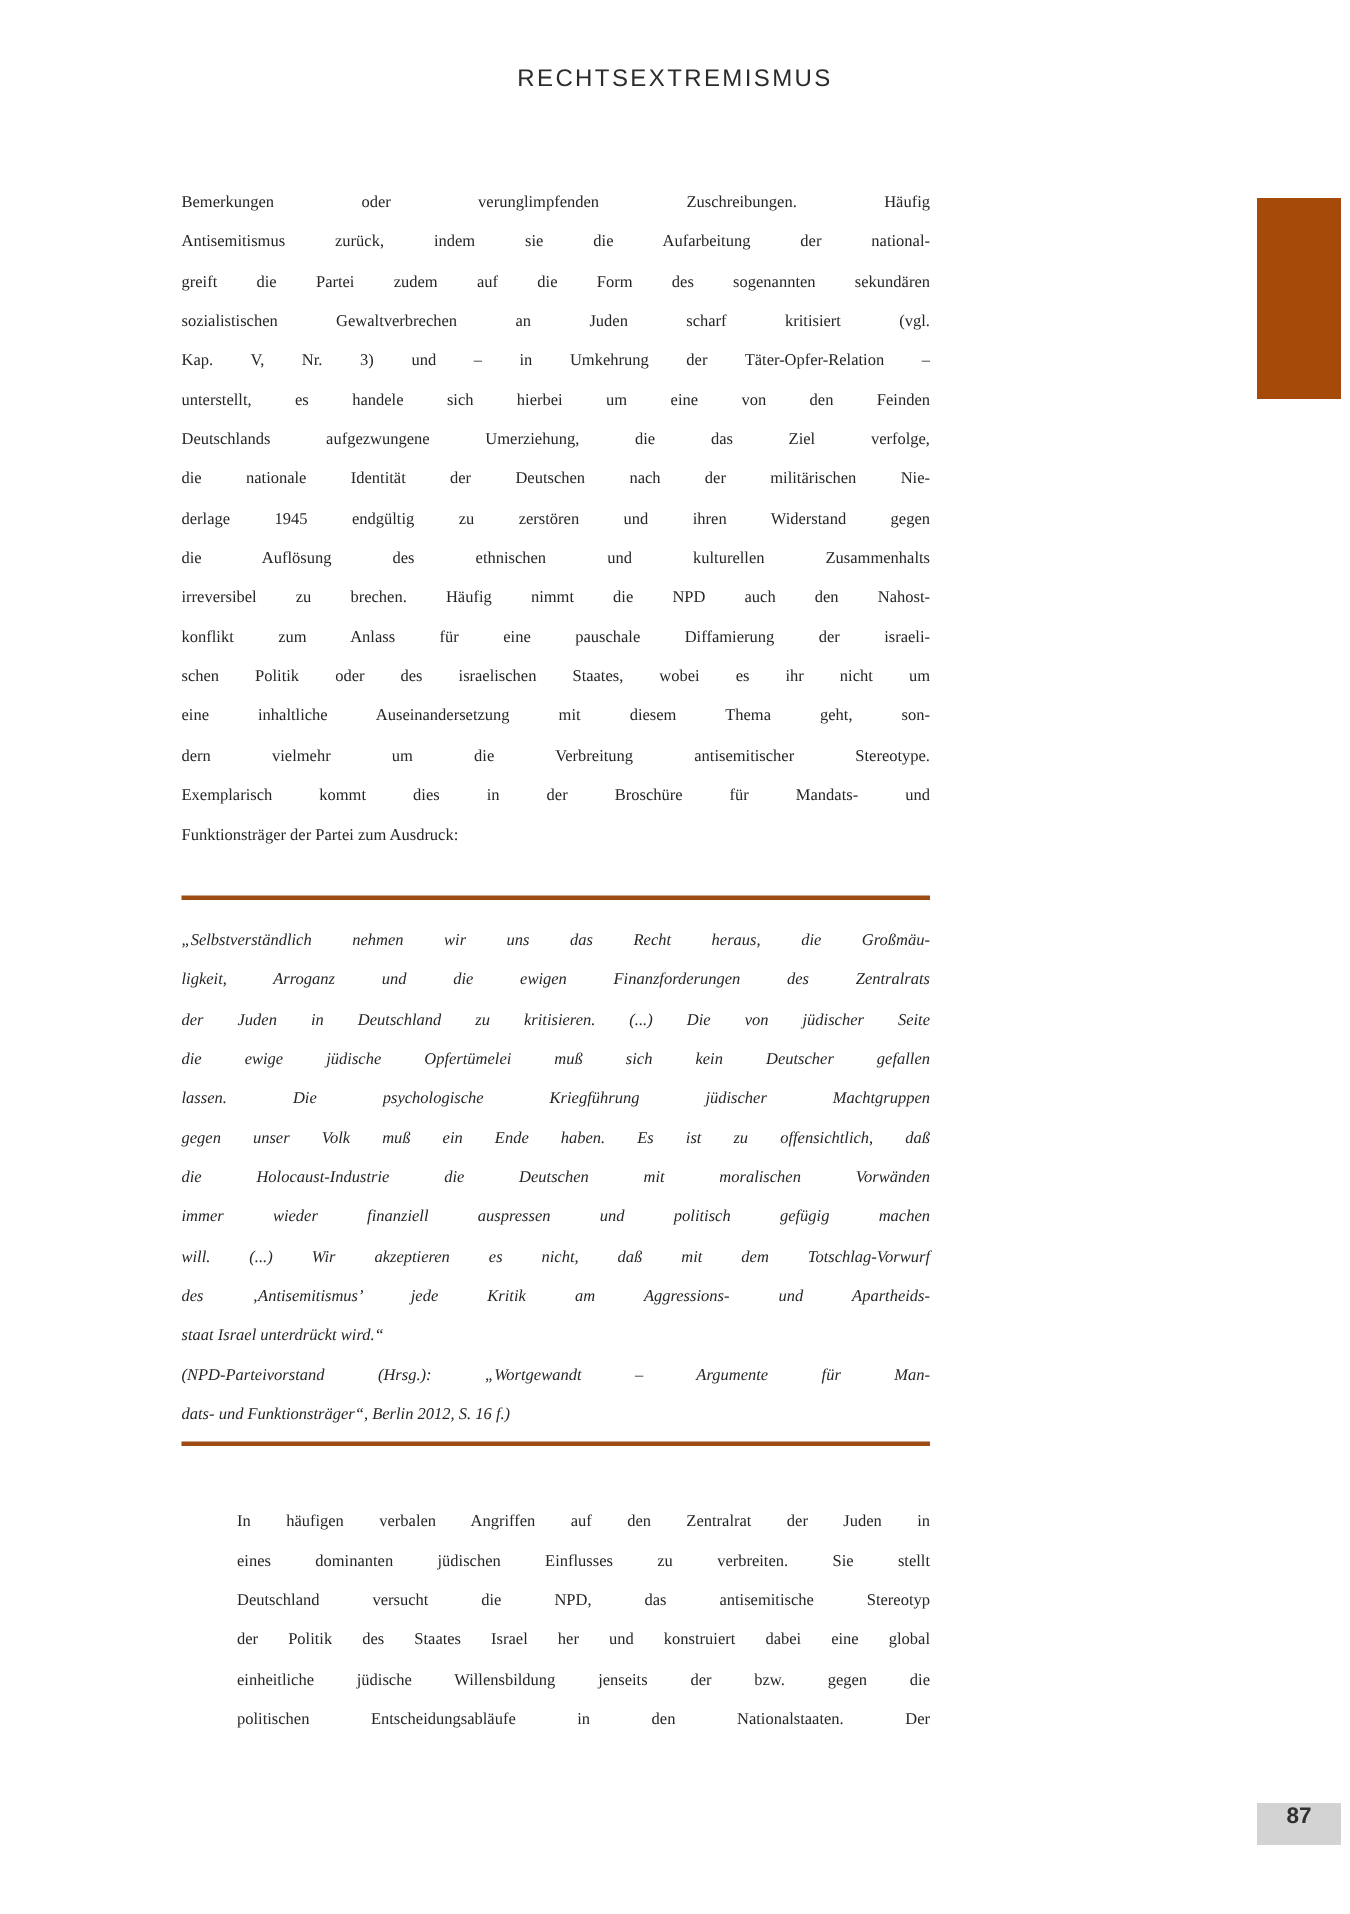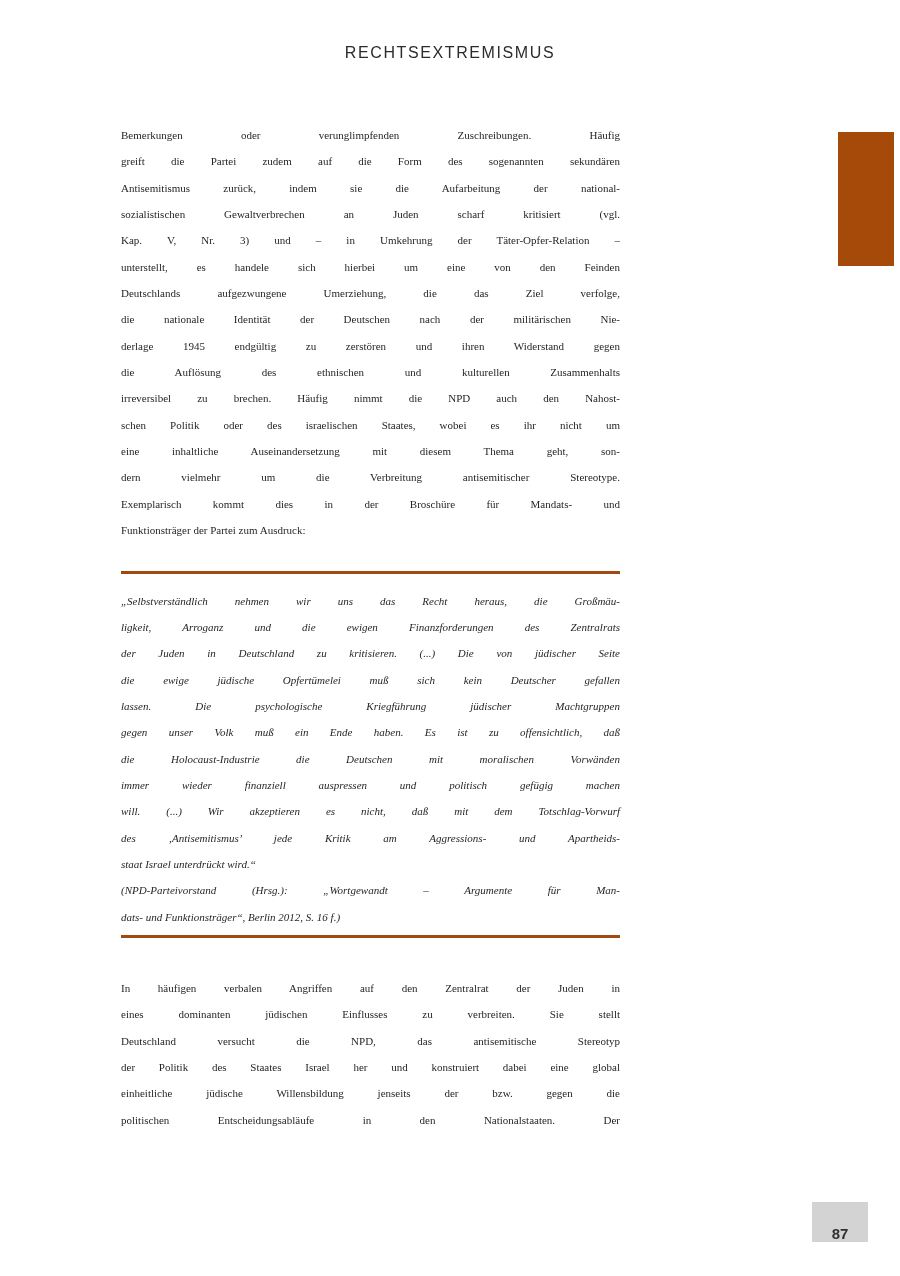--- a/index.html
+++ b/index.html
@@ -51,30 +51,30 @@
   .quote-block { font-style: italic; font-family: Liberation Serif, serif; }
   .rule {
     height: 3px;
     background: #9e4a13;
     border: none;
     width: 499px;
   }
   .rule-top { margin-top: 27px; }
   .rule-bottom { margin-top: 5px; }
   .quote-block { margin-top: 14px; }
-  .paragraph-2 { margin-top: 37px; }
+  .paragraph-2 { margin-top: 37px; margin-left: 37px; }
   .page-number-box {
     position: absolute;
-    left: 812px;
+    left: 838px;
     top: 1202px;
     width: 56px;
-    height: 40px;
+    height: 28px;
     background: #d3d3d3;
     display: flex;
-    align-items: flex-end;
+    align-items: flex-start;
     justify-content: center;
   }
   .page-number {
     font-family: "Liberation Sans", sans-serif;
     font-size: 15px;
     font-weight: bold;
     color: #303030;
   }
 </style>
 </head>
@@ -82,30 +82,31 @@
 
 <div class="page-header">RECHTSEXTREMISMUS</div>
 
 <div class="accent-tab"></div>
 
 <div class="content">
 
   <div class="paragraph-1">
     <div>
         <div class="line">Bemerkungen oder verunglimpfenden Zuschreibungen. Häufig</div>
+        <div class="line">Antisemitismus zurück, indem sie die Aufarbeitung der national-</div>
         <div class="line">greift die Partei zudem auf die Form des sogenannten sekundären</div>
-        <div class="line">Antisemitismus zurück, indem sie die Aufarbeitung der national-</div>
         <div class="line">sozialistischen Gewaltverbrechen an Juden scharf kritisiert (vgl.</div>
         <div class="line">Kap. V, Nr. 3) und – in Umkehrung der Täter-Opfer-Relation –</div>
         <div class="line">unterstellt, es handele sich hierbei um eine von den Feinden</div>
         <div class="line">Deutschlands aufgezwungene Umerziehung, die das Ziel verfolge,</div>
         <div class="line">die nationale Identität der Deutschen nach der militärischen Nie-</div>
         <div class="line">derlage 1945 endgültig zu zerstören und ihren Widerstand gegen</div>
         <div class="line">die Auflösung des ethnischen und kulturellen Zusammenhalts</div>
         <div class="line">irreversibel zu brechen. Häufig nimmt die NPD auch den Nahost-</div>
+        <div class="line">konflikt zum Anlass für eine pauschale Diffamierung der israeli-</div>
         <div class="line">schen Politik oder des israelischen Staates, wobei es ihr nicht um</div>
         <div class="line">eine inhaltliche Auseinandersetzung mit diesem Thema geht, son-</div>
         <div class="line">dern vielmehr um die Verbreitung antisemitischer Stereotype.</div>
         <div class="line">Exemplarisch kommt dies in der Broschüre für Mandats- und</div>
       </div>
     <div class="line line-last">Funktionsträger der Partei zum Ausdruck:</div>
   </div>
 
   <div class="rule rule-top"></div>
 

